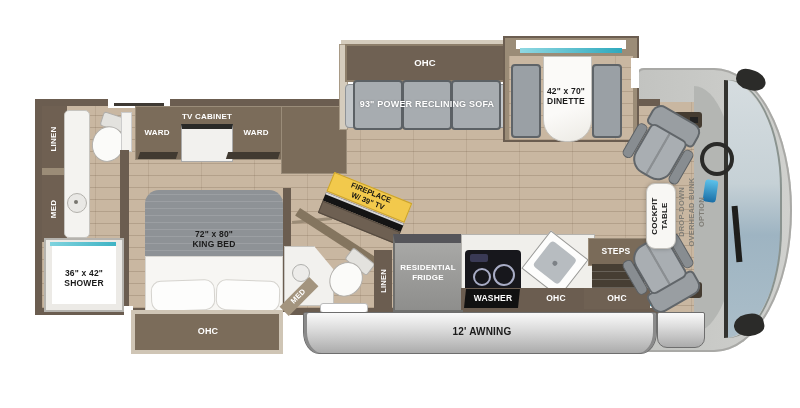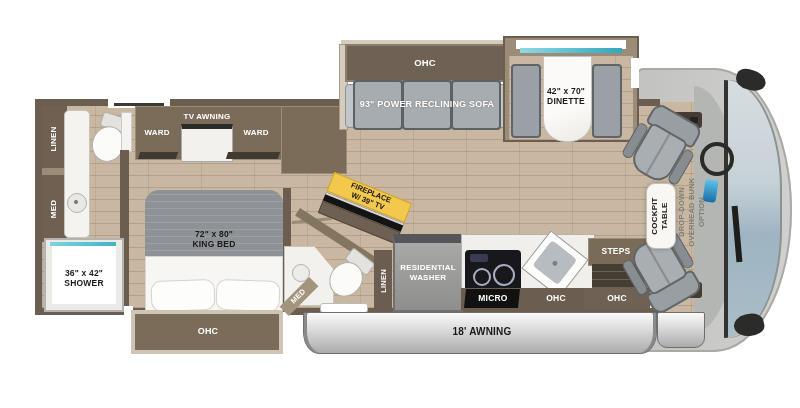--- a/index.html
+++ b/index.html
@@ -91,21 +91,21 @@
   <div class="abs" style="left:120px;top:150px;width:9px;height:162px;background:#6b5d50;"></div>
 
   <div class="abs" style="left:44px;top:238px;width:80px;height:74px;background:#fff;border:2px solid #b5b3ae;
               box-sizing:border-box;box-shadow:inset 0 0 0 6px #eceae6;"></div>
   <div class="abs" style="left:50px;top:242px;width:66px;height:4px;background:linear-gradient(90deg,#7fd3de,#3fb3c4);"></div>
   <div class="lbl k" style="left:84px;top:278px;font-size:8.5px;">36" x 42"
 SHOWER</div>
 
   <div class="abs" style="left:135px;top:106px;width:146px;height:52px;background:#7b6c5a;border:1px solid #9a8c79;"></div>
   <div class="abs" style="left:181px;top:124px;width:50px;height:32px;background:#f2f1ee;border:1px solid #aaa;border-top:5px solid #2a2a28;"></div>
-  <div class="lbl w" style="left:207px;top:117px;font-size:8px;">TV AWNING</div>
+  <div class="lbl w" style="left:207px;top:117px;font-size:8px;">TV CABINET</div>
   <div class="lbl w" style="left:157px;top:133px;font-size:8px;">WARD</div>
   <div class="lbl w" style="left:256px;top:133px;font-size:8px;">WARD</div>
   <div class="abs" style="left:139px;top:152px;width:38px;height:7px;background:#413a31;transform:skewX(-18deg);"></div>
   <div class="abs" style="left:227px;top:152px;width:52px;height:7px;background:#413a31;transform:skewX(-18deg);"></div>
 
   <div class="abs" style="left:281px;top:106px;width:64px;height:66px;background:#7b6c5a;border:1px solid #9a8c79;"></div>
 
   <div class="abs" style="left:145px;top:190px;width:138px;height:68px;background:#8e9296;border-radius:14px 14px 0 0;
               background-image:repeating-linear-gradient(0deg, rgba(255,255,255,0.12) 0 1px, transparent 1px 7px);"></div>
   <div class="abs" style="left:145px;top:256px;width:138px;height:56px;background:#f7f6f3;border:1px solid #d8d6d1;box-sizing:border-box;"></div>
@@ -141,36 +141,36 @@
   <div class="abs" style="left:323px;top:186px;width:84px;transform:rotate(22deg);">
     <div class="fp-label">FIREPLACE
 W/ 39" TV</div>
     <div class="fp-screen"></div>
     <div class="fp-base"></div>
   </div>
 
   <div class="abs" style="left:393px;top:234px;width:70px;height:78px;background:linear-gradient(180deg,#a8a8a6,#8e8e8c);
               border:2px solid #6f6f6d;box-sizing:border-box;border-top:9px solid #55555a;"></div>
   <div class="lbl w" style="left:428px;top:273px;font-size:8px;">RESIDENTIAL
-WASHER</div>
+FRIDGE</div>
 
   <div class="abs" style="left:461px;top:234px;width:132px;height:58px;background:#f0efeb;border:1px solid #b5b3ae;"></div>
   <div class="abs" style="left:465px;top:250px;width:56px;height:42px;background:#17171c;border-radius:4px 4px 0 0;">
     <div class="abs" style="left:5px;top:4px;width:18px;height:8px;background:#3a3a55;border-radius:2px;"></div>
     <div class="abs" style="left:8px;top:18px;width:14px;height:14px;border:2px solid #a9adc6;border-radius:50%;"></div>
     <div class="abs" style="left:28px;top:14px;width:18px;height:18px;border:2px solid #a9adc6;border-radius:50%;"></div>
   </div>
   <div class="abs" style="left:531px;top:240px;width:46px;height:46px;background:#fdfdfc;border:1px solid #9a9a97;transform:rotate(38deg);">
     <div class="abs" style="left:6px;top:6px;width:32px;height:32px;background:#b7bcc0;border-radius:4px;"></div>
     <div class="abs" style="left:20px;top:20px;width:5px;height:5px;background:#7c8186;border-radius:50%;"></div>
   </div>
 
   <div class="abs" style="left:461px;top:288px;width:193px;height:22px;background:#6b5d50;"></div>
   <div class="abs" style="left:465px;top:289px;width:54px;height:19px;background:#111;transform:skewX(-6deg);"></div>
-  <div class="lbl w" style="left:493px;top:298px;font-size:8.5px;">MICRO</div>
+  <div class="lbl w" style="left:493px;top:298px;font-size:8.5px;">WASHER</div>
   <div class="lbl w" style="left:556px;top:298px;font-size:8.5px;">OHC</div>
   <div class="abs" style="left:618px;top:291px;width:36px;height:13px;background:linear-gradient(180deg,#c9ecf2,#49b0c2);border:2px solid #e8e8e6;"></div>
 
   <div class="abs" style="left:588px;top:238px;width:58px;height:26px;background:#7a6b59;border:1px solid #9a8c79;"></div>
   <div class="lbl w" style="left:616px;top:251px;font-size:8.5px;">STEPS</div>
   <div class="abs" style="left:592px;top:264px;width:52px;height:24px;background:#463e33;
               background-image:repeating-linear-gradient(0deg, rgba(255,255,255,0.18) 0 1px, transparent 1px 8px);"></div>
   <div class="abs" style="left:584px;top:288px;width:66px;height:21px;background:#6f6153;"></div>
   <div class="lbl w" style="left:617px;top:298px;font-size:8.5px;">OHC</div>
 
@@ -215,16 +215,16 @@
   <div class="abs" style="left:646px;top:183px;width:28px;height:64px;background:#f8f7f4;border:1px solid #c2c0bb;
               border-radius:9px;box-shadow:0 0 4px rgba(0,0,0,0.25);"></div>
   <div class="lbl v k" style="left:660px;top:216px;font-size:8px;">COCKPIT
 TABLE</div>
   <div class="lbl v gtx" style="left:692px;top:212px;font-size:7.5px;width:110px;line-height:1.3;">DROP-DOWN
 OVERHEAD BUNK
 OPTION</div>
 
   <div class="abs silver" style="left:303px;top:312px;width:352px;height:40px;border-radius:3px 3px 16px 16px / 3px 3px 22px 22px;
               box-shadow:inset 3px 0 0 #8a8a8a, inset -3px 0 0 #8a8a8a;"></div>
-  <div class="lbl k" style="left:482px;top:332px;font-size:10px;">18' AWNING</div>
+  <div class="lbl k" style="left:482px;top:332px;font-size:10px;">12' AWNING</div>
   <div class="abs silver" style="left:657px;top:312px;width:46px;height:34px;border-radius:2px 2px 10px 10px;"></div>
 
 </div>
 
 </body></html>

